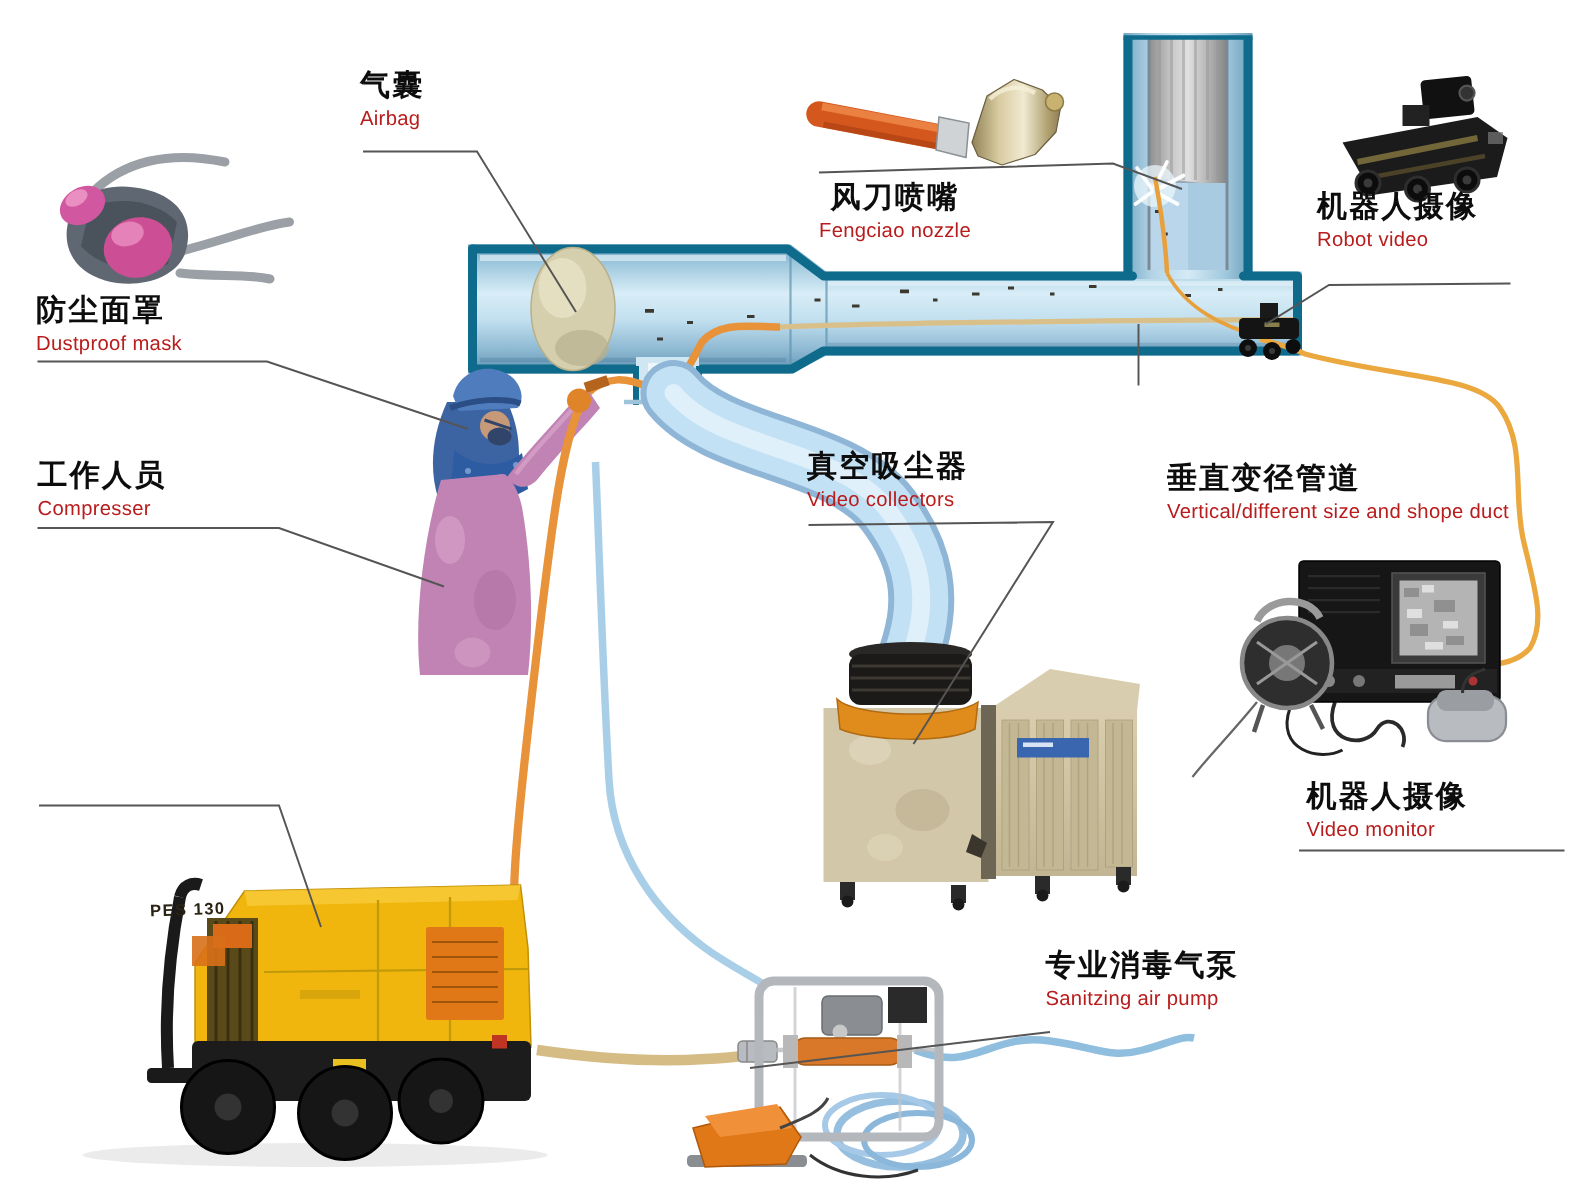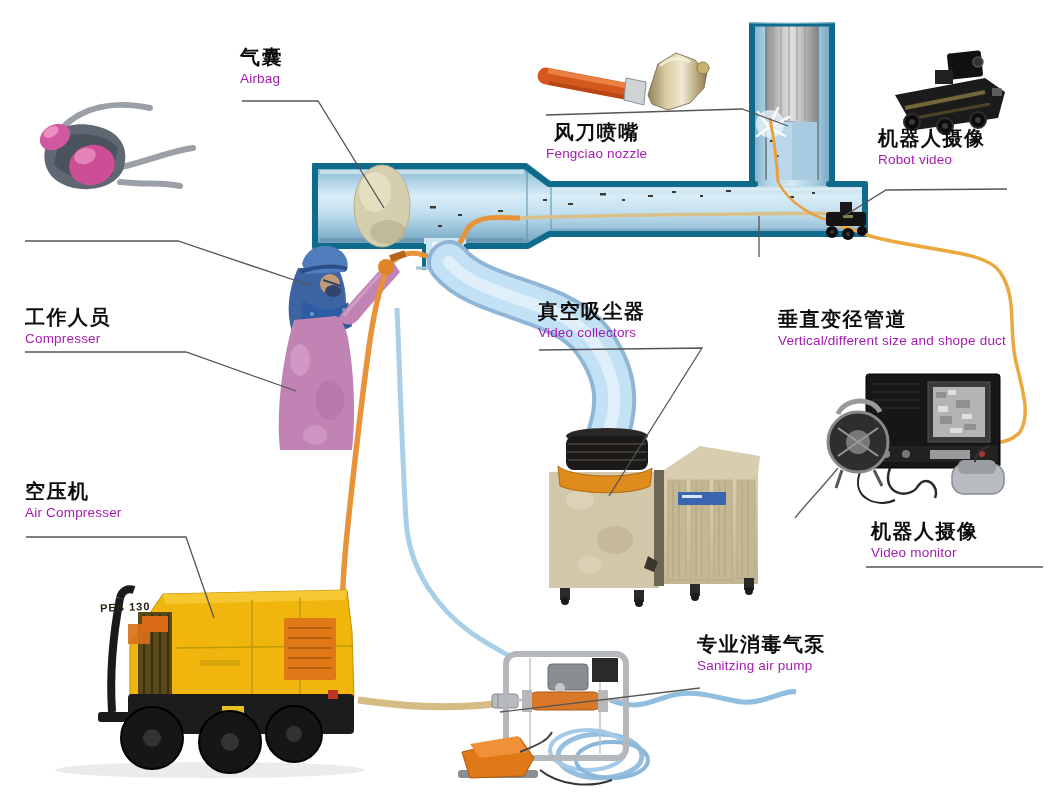--- a/index.html
+++ b/index.html
@@ -1,21 +1,21 @@
 <!DOCTYPE html>
 <html><head>
 <meta charset="utf-8">
 <style>
   html,body{margin:0;padding:0;background:#fff;}
   #stage{position:relative;width:1062px;height:799px;background:#ffffff;overflow:hidden;
          font-family:Liberation Sans, sans-serif;}
   #art{position:absolute;left:0;top:0;}
   .label{position:absolute;white-space:nowrap;}
   .label .zh{font-weight:700;font-size:20px;line-height:1.1;color:#0d0d0d;letter-spacing:1.5px;}
-  .label .en{font-size:13.5px;line-height:1.15;color:#a21caf;margin-top:3px;letter-spacing:.2px;}
+  .label .en{font-size:13.5px;line-height:1.15;color:#b91c1c;margin-top:3px;letter-spacing:.2px;}
   .marking{position:absolute;font-weight:700;font-size:11px;color:#2a2313;letter-spacing:1px;
            transform:rotate(-2deg);}
 </style>
 </head>
 <body>
 
 <div id="stage">
 
 <svg id="art" width="1062" height="799" viewBox="0 0 1062 799">
   <defs>
@@ -425,40 +425,40 @@
   <div class="label" style="left:546px;top:121px;text-align:center;">
     <div class="zh">风刀喷嘴</div>
     <div class="en">Fengciao nozzle</div>
   </div>
 
   <div class="label" style="left:878px;top:127px;">
     <div class="zh">机器人摄像</div>
     <div class="en">Robot video</div>
   </div>
 
+  <div class="label" style="left:24px;top:196px;">
+    <div class="zh">防尘面罩</div>
+    <div class="en">Dustproof mask</div>
+  </div>
 
   <div class="label" style="left:778px;top:260px;margin-top:48px;">
     <div class="zh">垂直变径管道</div>
     <div class="en">Vertical/different size and shope duct</div>
   </div>
 
   <div class="label" style="left:25px;top:306px;">
     <div class="zh">工作人员</div>
     <div class="en">Compresser</div>
   </div>
 
   <div class="label" style="left:538px;top:300px;">
     <div class="zh">真空吸尘器</div>
     <div class="en">Video collectors</div>
   </div>
 
-  <div class="label" style="left:25px;top:480px;">
-    <div class="zh">空压机</div>
-    <div class="en">Air Compresser</div>
-  </div>
 
   <div class="label" style="left:871px;top:520px;">
     <div class="zh">机器人摄像</div>
     <div class="en">Video monitor</div>
   </div>
 
   <div class="label" style="left:697px;top:633px;">
     <div class="zh">专业消毒气泵</div>
     <div class="en">Sanitzing air pump</div>
   </div>

